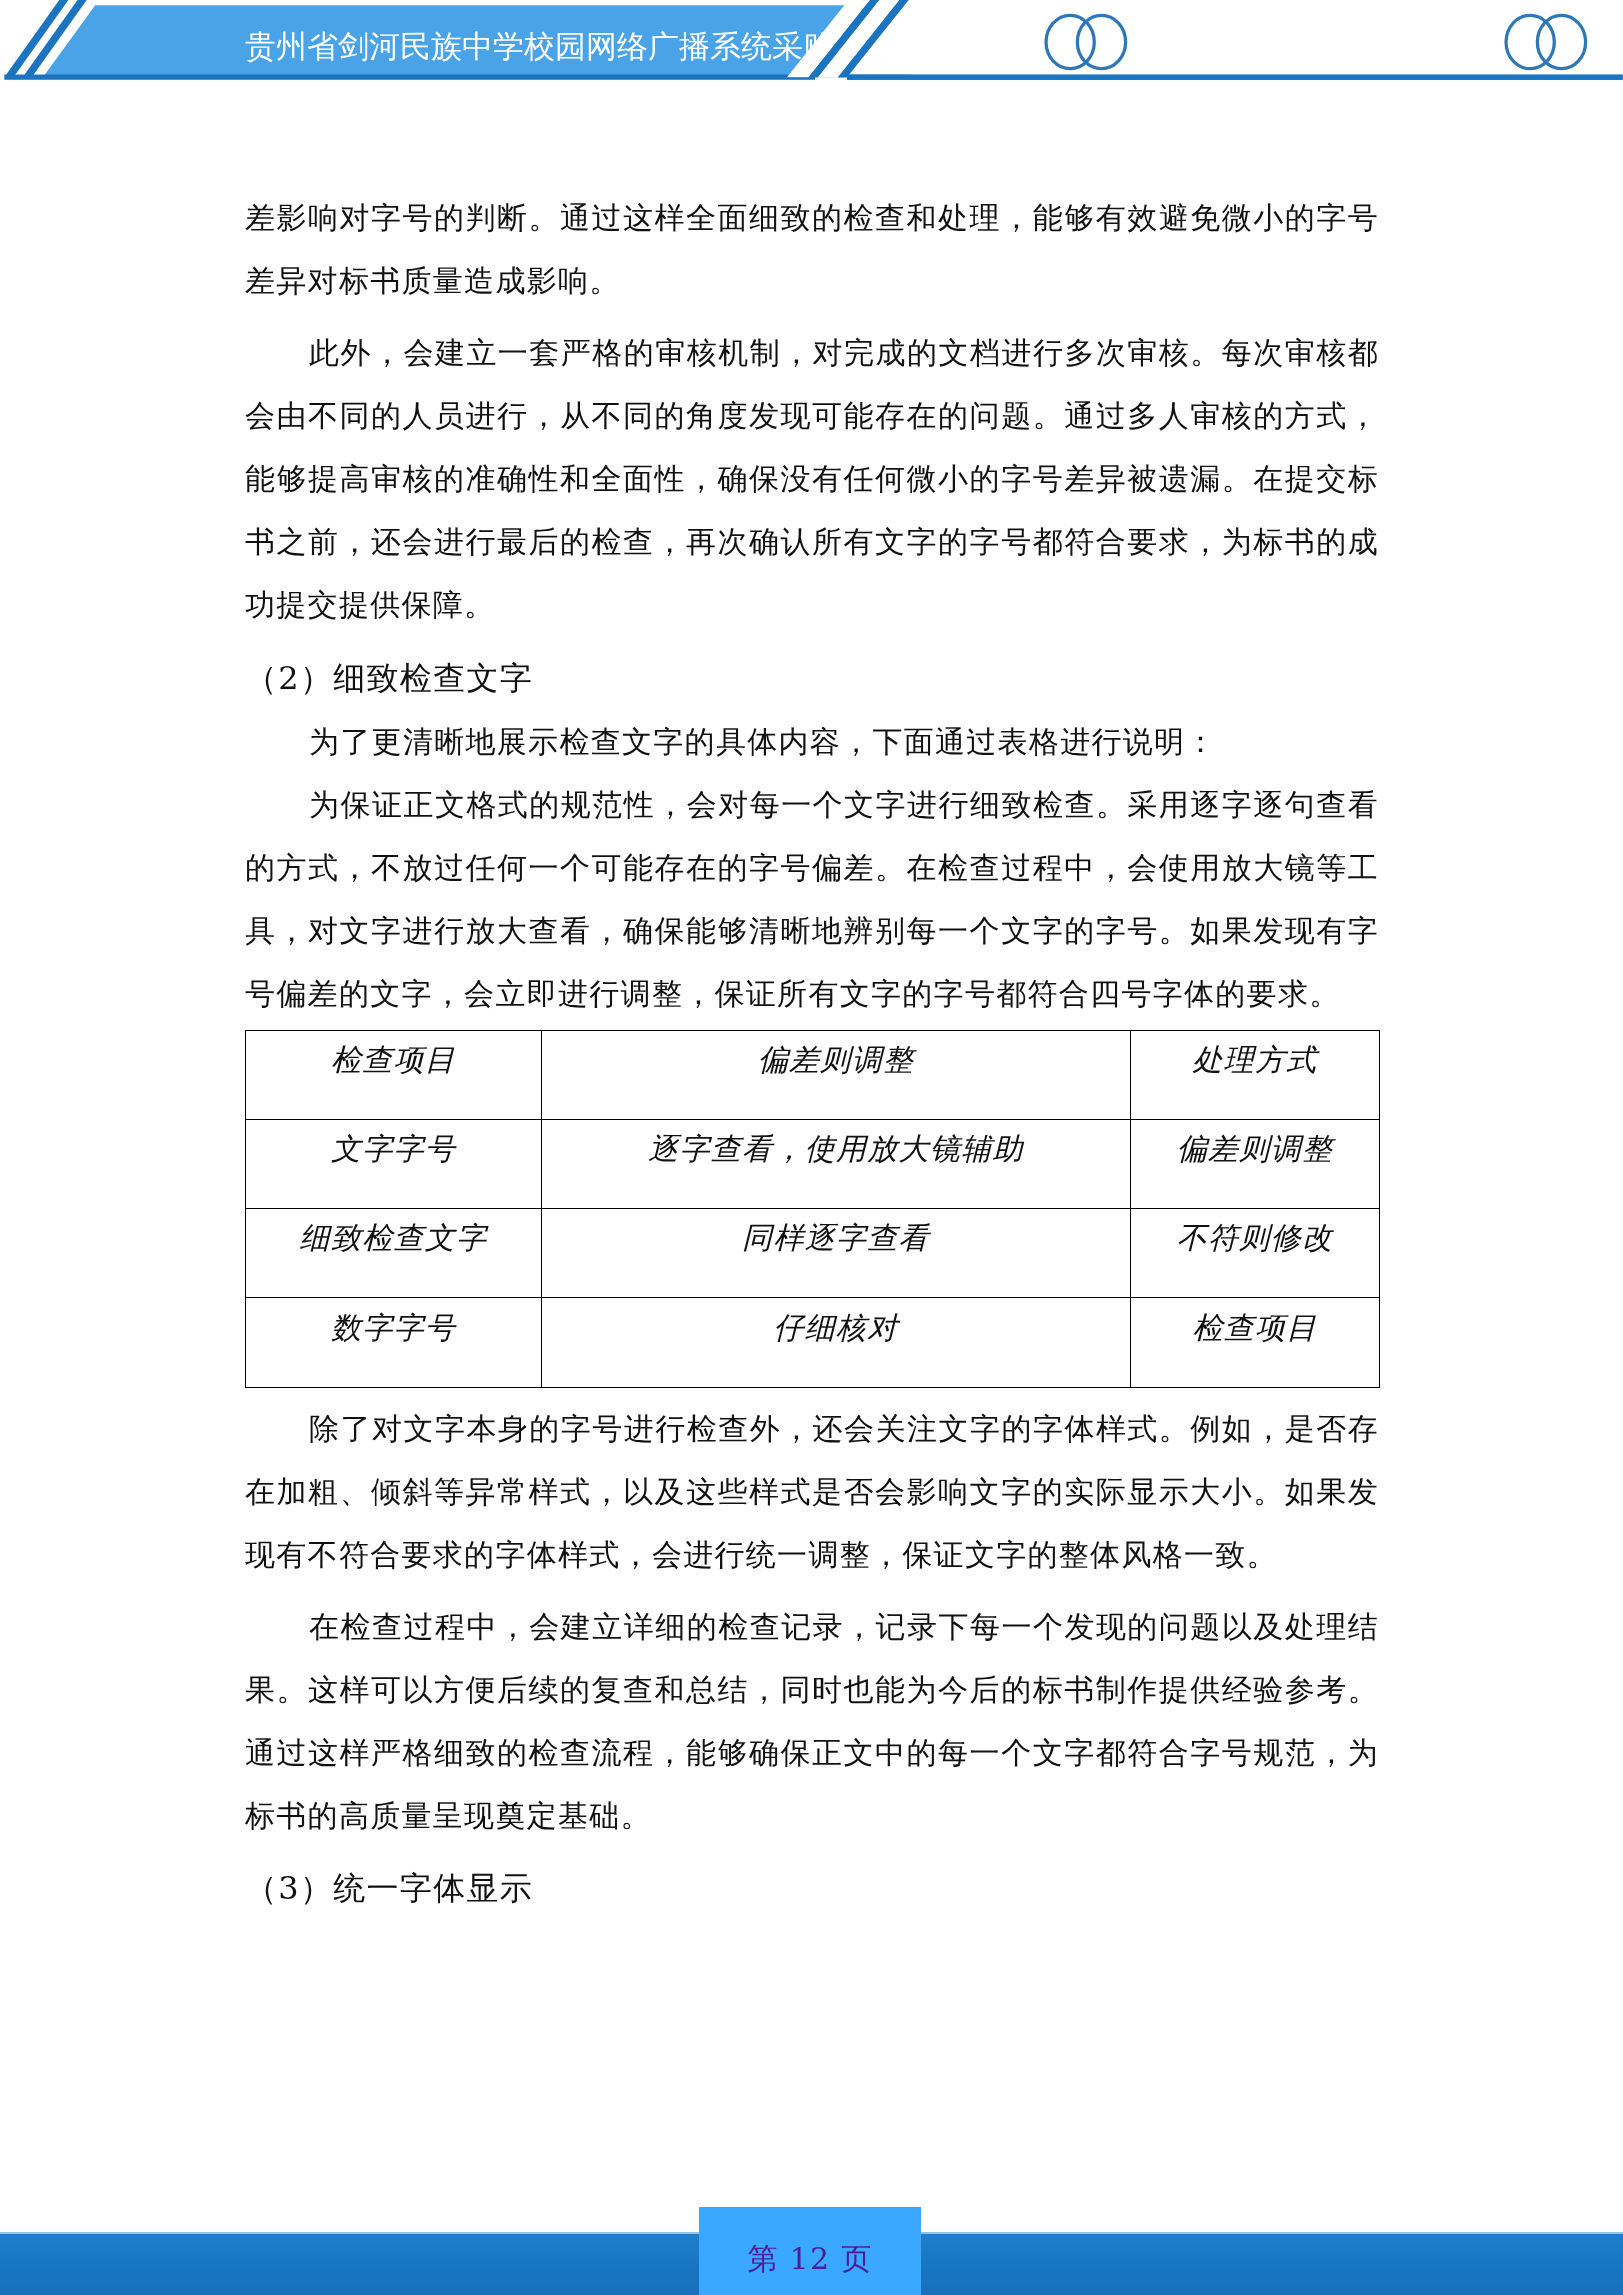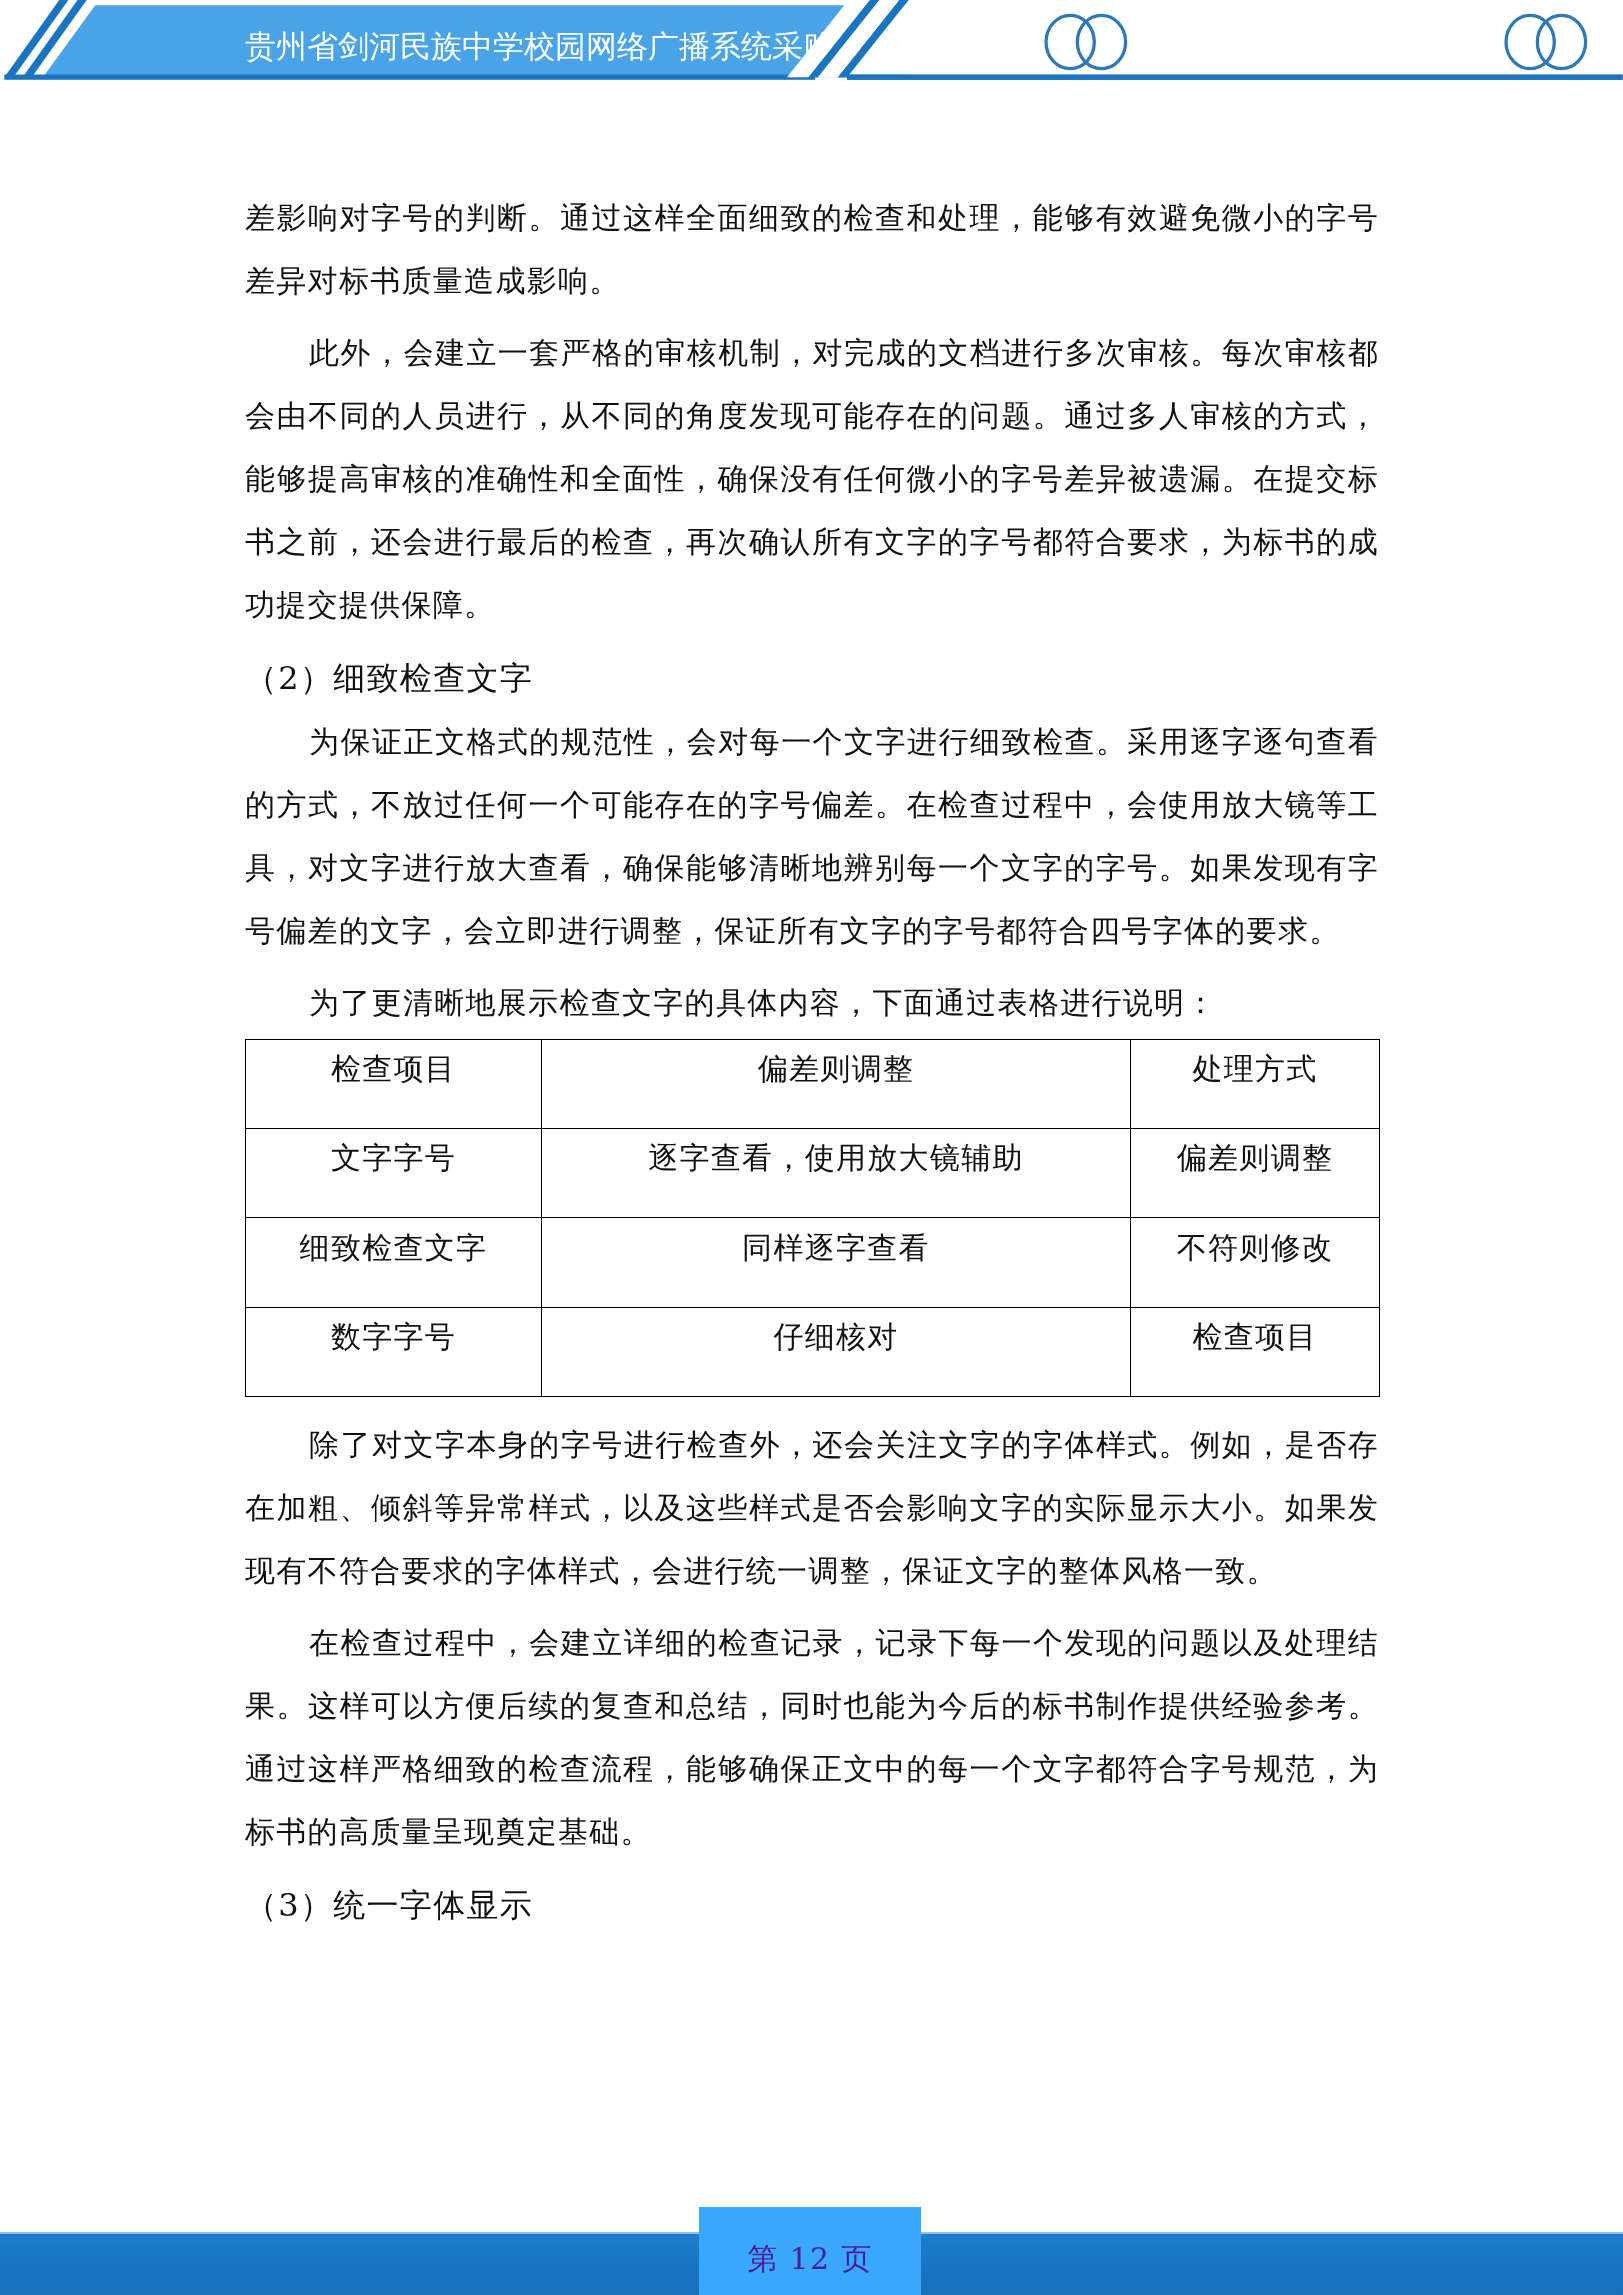--- a/index.html
+++ b/index.html
@@ -22,22 +22,22 @@
   .content { position: absolute; left: 245px; top: 186px; width: 1134px; }
   .para {
     margin: 0; font-size: 30px; line-height: 63px; text-align: justify;
     letter-spacing: 1.3px;
   }
   .para.indent { text-indent: 64px; }
   .para + .para { margin-top: 9.2px; }
   .heading { margin: 10.5px 0 0 0; font-size: 32px; line-height: 63px; letter-spacing: 1.3px; }
   
   table.check-table {
-    border-collapse: collapse; width: 1134px; margin-top: 5.2px; margin-bottom: 16px;
-    font-size: 30px; table-layout: fixed;
+    border-collapse: collapse; width: 1134px; margin-top: 5.2px; margin-bottom: 9px;
+    font-size: 30px; table-layout: fixed; font-style: italic;
   }
   table.check-table td, table.check-table th {
     border: 1.6px solid #000000; height: 79px; padding: 0; font-weight: normal;
     text-align: center; vertical-align: top; padding-top: 9.2px; letter-spacing: 1.3px;
   }
   
   .footer-bar {
     position: absolute; left: 0; top: 2232px; width: 1623px; height: 63px;
     background: linear-gradient(#1f7fcc, #1775c4 50%, #1a6fb8);
     border-top: 2px solid #8cc2ec;
@@ -83,22 +83,22 @@
     <ellipse cx="60" cy="46" rx="37" ry="41" fill="none" stroke="#2f78b8" stroke-width="5"></ellipse>
     <ellipse cx="108" cy="46" rx="37" ry="41" fill="none" stroke="#2f78b8" stroke-width="5"></ellipse>
   </svg>
 </div>
 
 <div class="content">
   <p class="para">差影响对字号的判断。通过这样全面细致的检查和处理，能够有效避免微小的字号差异对标书质量造成影响。</p>
   <p class="para indent">此外，会建立一套严格的审核机制，对完成的文档进行多次审核。每次审核都会由不同的人员进行，从不同的角度发现可能存在的问题。通过多人审核的方式，能够提高审核的准确性和全面性，确保没有任何微小的字号差异被遗漏。在提交标书之前，还会进行最后的检查，再次确认所有文字的字号都符合要求，为标书的成功提交提供保障。</p>
 
   <p class="heading">（2）细致检查文字</p>
+  <p class="para indent">为了更清晰地展示检查文字的具体内容，下面通过表格进行说明：</p>
   <p class="para indent" style="margin-top:0">为保证正文格式的规范性，会对每一个文字进行细致检查。采用逐字逐句查看的方式，不放过任何一个可能存在的字号偏差。在检查过程中，会使用放大镜等工具，对文字进行放大查看，确保能够清晰地辨别每一个文字的字号。如果发现有字号偏差的文字，会立即进行调整，保证所有文字的字号都符合四号字体的要求。</p>
-  <p class="para indent">为了更清晰地展示检查文字的具体内容，下面通过表格进行说明：</p>
 
   <table class="check-table">
     <colgroup>
       <col style="width:296px">
         <col style="width:589px">
         <col style="width:249px">
     </colgroup>
     <thead>
       <tr>
         <th>检查项目</th>

